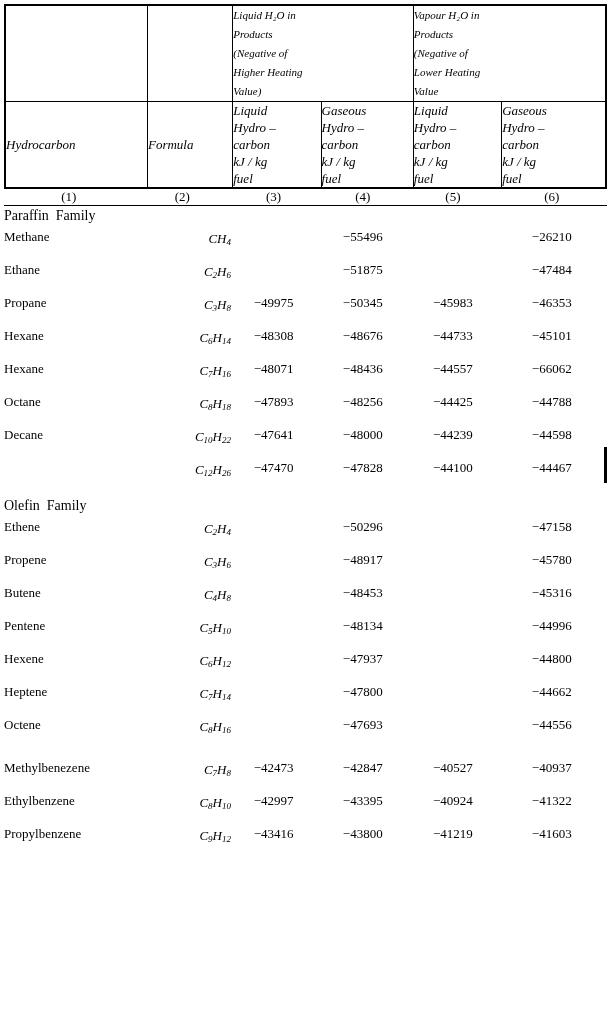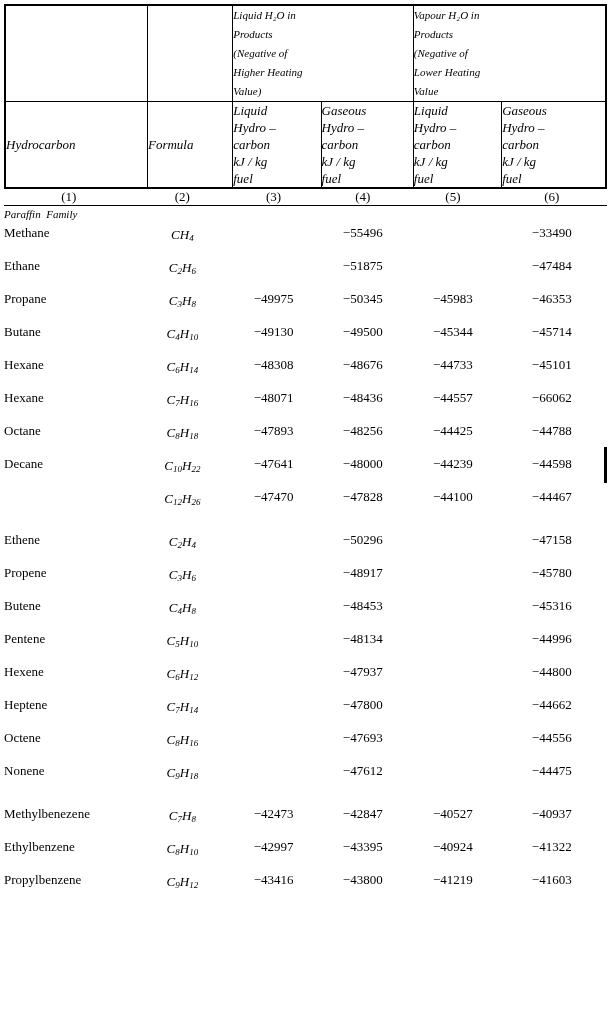--- a/index.html
+++ b/index.html
@@ -86,37 +86,36 @@
     border-collapse: collapse;
     width: 603px;
     table-layout: fixed;
     font-size: 13px;
   }
   table.data td {
     padding: 0;
     vertical-align: top;
   }
   .famrow td {
-    font-style: italic;
-    font-size: 11px;
+    font-size: 14px;
     padding: 6px 0 2px 6px;
     white-space: pre;
   }
   .name {
     padding-left: 6px;
     font-size: 13px;
     height: 25px;
     line-height: 25px;
   }
   .formula {
     font-style: italic;
     font-size: 13px;
     height: 25px;
     line-height: 30px;
-    text-align: center;
+    text-align: right;
     padding-left: 18px;
     white-space: nowrap;
   }
   .formula sub {
     font-size: 9px;
     vertical-align: -2px;
   }
   .val {
     text-align: center;
     font-size: 13px;
@@ -231,47 +230,39 @@
         <tbody id="rows-container">
           <tr class="famrow">
             <td colspan="6">Paraffin  Family</td>
           </tr>
           <tr>
             <td class="name">Methane</td>
             <td class="formula">CH<sub>4</sub></td>
             <td class="val"></td>
             <td class="val">−55496</td>
             <td class="val"></td>
-            <td class="val">−33490</td>
+            <td class="val">−26210</td>
           </tr>
           <tr>
             <td class="name">Ethane</td>
             <td class="formula">C<sub>2</sub>H<sub>6</sub></td>
             <td class="val"></td>
             <td class="val">−51875</td>
             <td class="val"></td>
             <td class="val">−47484</td>
           </tr>
           <tr>
             <td class="name">Propane</td>
             <td class="formula">C<sub>3</sub>H<sub>8</sub></td>
             <td class="val">−49975</td>
             <td class="val">−50345</td>
             <td class="val">−45983</td>
             <td class="val">−46353</td>
           </tr>
           <tr>
-            <td class="name">Butane</td>
-            <td class="formula">C<sub>4</sub>H<sub>10</sub></td>
-            <td class="val">−49130</td>
-            <td class="val">−49500</td>
-            <td class="val">−45344</td>
-            <td class="val">−45714</td>
-          </tr>
-          <tr>
             <td class="name">Hexane</td>
             <td class="formula">C<sub>6</sub>H<sub>14</sub></td>
             <td class="val">−48308</td>
             <td class="val">−48676</td>
             <td class="val">−44733</td>
             <td class="val">−45101</td>
           </tr>
           <tr>
             <td class="name">Hexane</td>
             <td class="formula">C<sub>7</sub>H<sub>16</sub></td>
@@ -300,20 +291,23 @@
             <td class="name"></td>
             <td class="formula">C<sub>12</sub>H<sub>26</sub></td>
             <td class="val">−47470</td>
             <td class="val">−47828</td>
             <td class="val">−44100</td>
             <td class="val">−44467</td>
           </tr>
           <tr>
             <td colspan="6" class="gap"></td>
           </tr>
+          <tr class="famrow">
+            <td colspan="6">Olefin  Family</td>
+          </tr>
           <tr>
             <td class="name">Ethene</td>
             <td class="formula">C<sub>2</sub>H<sub>4</sub></td>
             <td class="val"></td>
             <td class="val">−50296</td>
             <td class="val"></td>
             <td class="val">−47158</td>
           </tr>
           <tr>
             <td class="name">Propene</td>
@@ -355,28 +349,20 @@
             <td class="val"></td>
             <td class="val">−44662</td>
           </tr>
           <tr>
             <td class="name">Octene</td>
             <td class="formula">C<sub>8</sub>H<sub>16</sub></td>
             <td class="val"></td>
             <td class="val">−47693</td>
             <td class="val"></td>
             <td class="val">−44556</td>
-          </tr>
-          <tr>
-            <td class="name">Nonene</td>
-            <td class="formula">C<sub>9</sub>H<sub>18</sub></td>
-            <td class="val"></td>
-            <td class="val">−47612</td>
-            <td class="val"></td>
-            <td class="val">−44475</td>
           </tr>
           <tr>
             <td colspan="6" class="gap"></td>
           </tr>
           <tr>
             <td class="name">Methylbenezene</td>
             <td class="formula">C<sub>7</sub>H<sub>8</sub></td>
             <td class="val">−42473</td>
             <td class="val">−42847</td>
             <td class="val">−40527</td>

